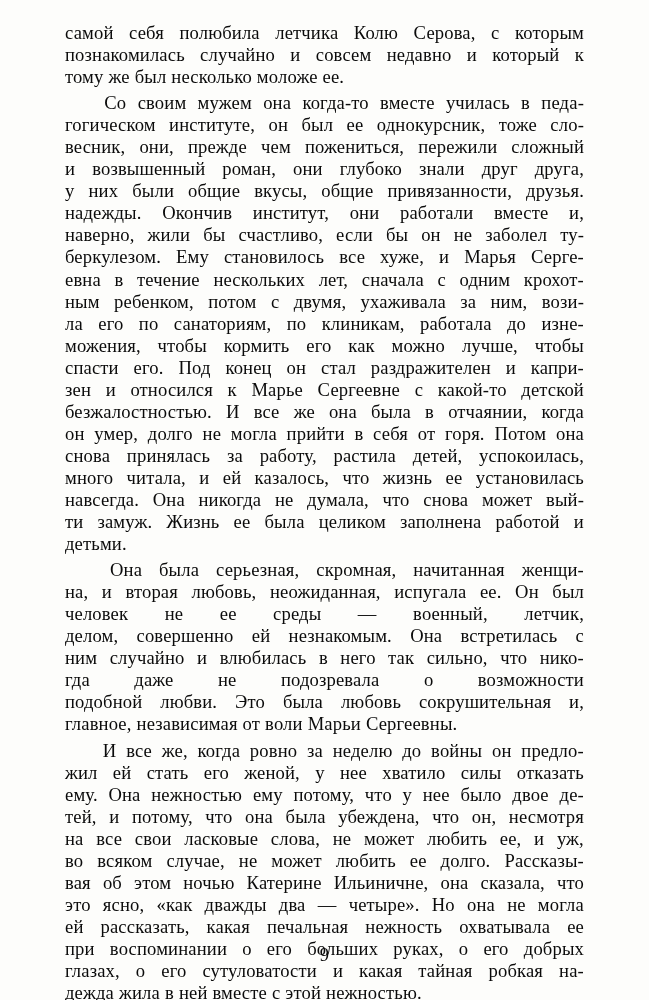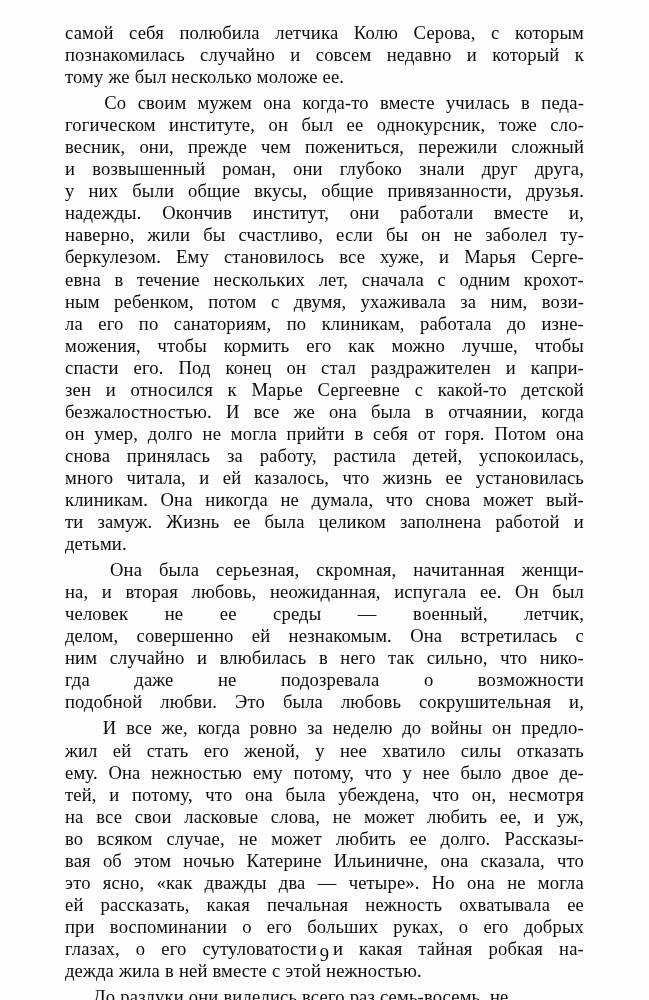--- a/index.html
+++ b/index.html
@@ -280,21 +280,21 @@
           <span class="w">читала,</span>
           <span class="w">и</span>
           <span class="w">ей</span>
           <span class="w">казалось,</span>
           <span class="w">что</span>
           <span class="w">жизнь</span>
           <span class="w">ее</span>
           <span class="w">установилась</span>
         </span>
         <span class="line just">
-          <span class="w">клиникам.</span>
+          <span class="w">навсегда.</span>
           <span class="w">Она</span>
           <span class="w">никогда</span>
           <span class="w">не</span>
           <span class="w">думала,</span>
           <span class="w">что</span>
           <span class="w">снова</span>
           <span class="w">может</span>
           <span class="w">вый-</span>
         </span>
         <span class="line just">
@@ -371,20 +371,21 @@
         </span>
         <span class="line just">
           <span class="w">подобной</span>
           <span class="w">любви.</span>
           <span class="w">Это</span>
           <span class="w">была</span>
           <span class="w">любовь</span>
           <span class="w">сокрушительная</span>
           <span class="w">и,</span>
         </span>
+        <span class="line"><span>главное, независимая от воли Марьи Сергеевны.</span></span>
       </p>
       <p class="para">
         <span class="line just">
           <span class="indent-spacer"></span>
           <span class="w">И</span>
           <span class="w">все</span>
           <span class="w">же,</span>
           <span class="w">когда</span>
           <span class="w">ровно</span>
           <span class="w">за</span>

